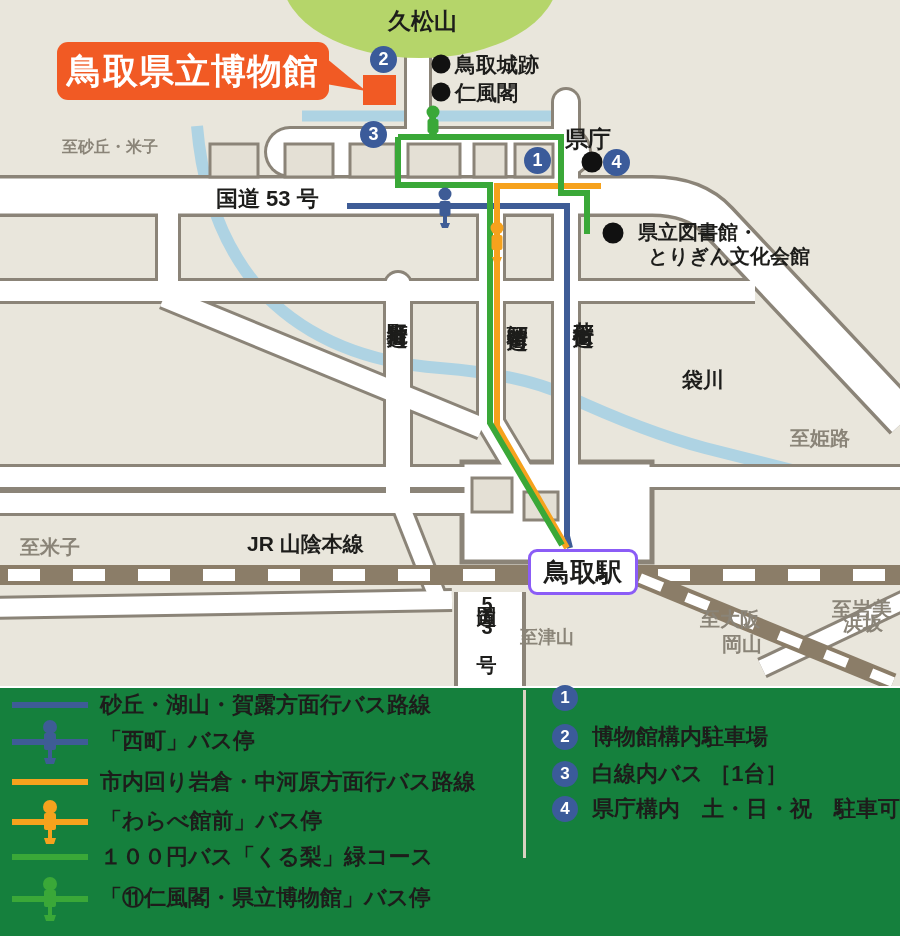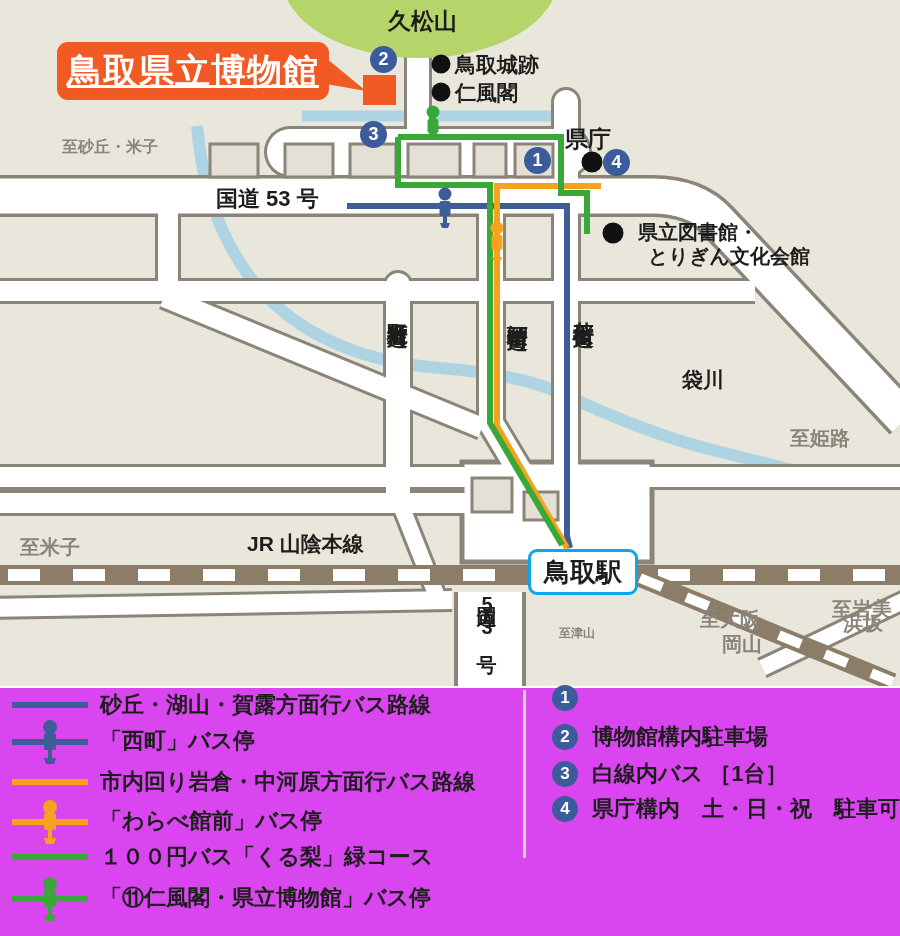--- a/index.html
+++ b/index.html
@@ -6,26 +6,26 @@
   .canvas{position:relative;width:900px;height:936px;overflow:hidden;background:#ffffff;
           font-family:"Liberation Sans","DejaVu Sans",sans-serif;}
   .map{position:absolute;left:0;top:0;width:900px;height:686px;background:#e9e6dc;}
   .map svg{position:absolute;left:0;top:0;}
   .lbl{position:absolute;color:#1d1d1b;font-weight:bold;white-space:nowrap;line-height:1.15;}
   .gray{color:#8a8478;}
   .vtx{writing-mode:vertical-rl;text-orientation:upright;letter-spacing:2px;}
   .marker{position:absolute;width:27px;height:27px;border-radius:50%;background:#3b5b9a;color:#fff;
           font-weight:bold;font-size:18px;display:flex;align-items:center;justify-content:center;}
   .station-box{position:absolute;left:528px;top:549px;width:104px;height:40px;background:#fff;
-          border:3px solid #0ea5e9;border-radius:9px;display:flex;align-items:center;justify-content:center;
+          border:3px solid #8b5cf6;border-radius:9px;display:flex;align-items:center;justify-content:center;
           font-weight:bold;font-size:26px;color:#1d1d1b;}
   .bubble-text{position:absolute;left:57px;top:42px;width:272px;height:58px;display:flex;align-items:center;
-          justify-content:center;color:#ffffff;font-weight:bold;font-size:35px;letter-spacing:1px;text-decoration:underline;}
+          justify-content:center;color:#ffffff;font-weight:bold;font-size:35px;letter-spacing:1px;}
   
-  .legend{position:absolute;left:0;top:688px;width:900px;height:248px;background:#d946ef;}
+  .legend{position:absolute;left:0;top:688px;width:900px;height:248px;background:#15803d;}
   .lrow{position:absolute;left:0;height:34px;display:flex;align-items:center;}
   .lsym{width:100px;display:flex;justify-content:center;align-items:center;flex:none;}
   .ltext{font-weight:bold;font-size:22px;color:#1d1d1b;white-space:nowrap;}
   .divider{position:absolute;left:523px;top:2px;width:3px;height:168px;background:#d8d2c2;}
   .prow{position:absolute;display:flex;align-items:center;gap:14px;}
   .pmark{width:26px;height:26px;border-radius:50%;background:#3b5b9a;color:#fff;font-weight:bold;
          font-size:17px;display:flex;align-items:center;justify-content:center;flex:none;}
 </style>
 </head>
 <body>
@@ -146,21 +146,21 @@
     <div class="lbl" style="left:565px;top:126px;font-size:23px;">県庁</div>
     <div class="lbl" style="left:638px;top:221px;font-size:20px;">県立図書館・</div>
     <div class="lbl" style="left:648px;top:245px;font-size:20px;">とりぎん文化会館</div>
     <div class="lbl" style="left:682px;top:368px;font-size:21px;">袋川</div>
 
     <div class="lbl gray" style="left:22px;top:138px;font-size:16px;margin-left:40px;">至砂丘・米子</div>
     <div class="lbl" style="left:216px;top:186px;font-size:22px;">国道 53 号</div>
     <div class="lbl gray" style="left:790px;top:427px;font-size:20px;">至姫路</div>
     <div class="lbl gray" style="left:20px;top:536px;font-size:20px;text-align:right;">至米子</div>
     <div class="lbl" style="left:247px;top:532px;font-size:21px;">JR 山陰本線</div>
-    <div class="lbl gray" style="left:520px;top:627px;font-size:12px;margin-left:39px;">至津山</div>
+    <div class="lbl gray" style="left:520px;top:627px;font-size:18px;">至津山</div>
     <div class="lbl gray" style="left:700px;top:608px;font-size:20px;">至大阪</div>
     <div class="lbl gray" style="left:722px;top:633px;font-size:20px;">岡山</div>
     <div class="lbl gray" style="left:832px;top:589px;font-size:20px;margin-top:9px;">至岩美</div>
     <div class="lbl gray" style="left:843px;top:612px;font-size:20px;">浜坂</div>
 
     <div class="lbl vtx" style="left:385px;top:305px;font-size:21px;">鹿野街道</div>
     <div class="lbl vtx" style="left:505px;top:308px;font-size:21px;">智頭街道</div>
     <div class="lbl vtx" style="left:571px;top:305px;font-size:21px;">若桜街道</div>
     <div class="lbl vtx" style="left:475px;top:591px;font-size:20px;letter-spacing:1px;">国道53号</div>
 

